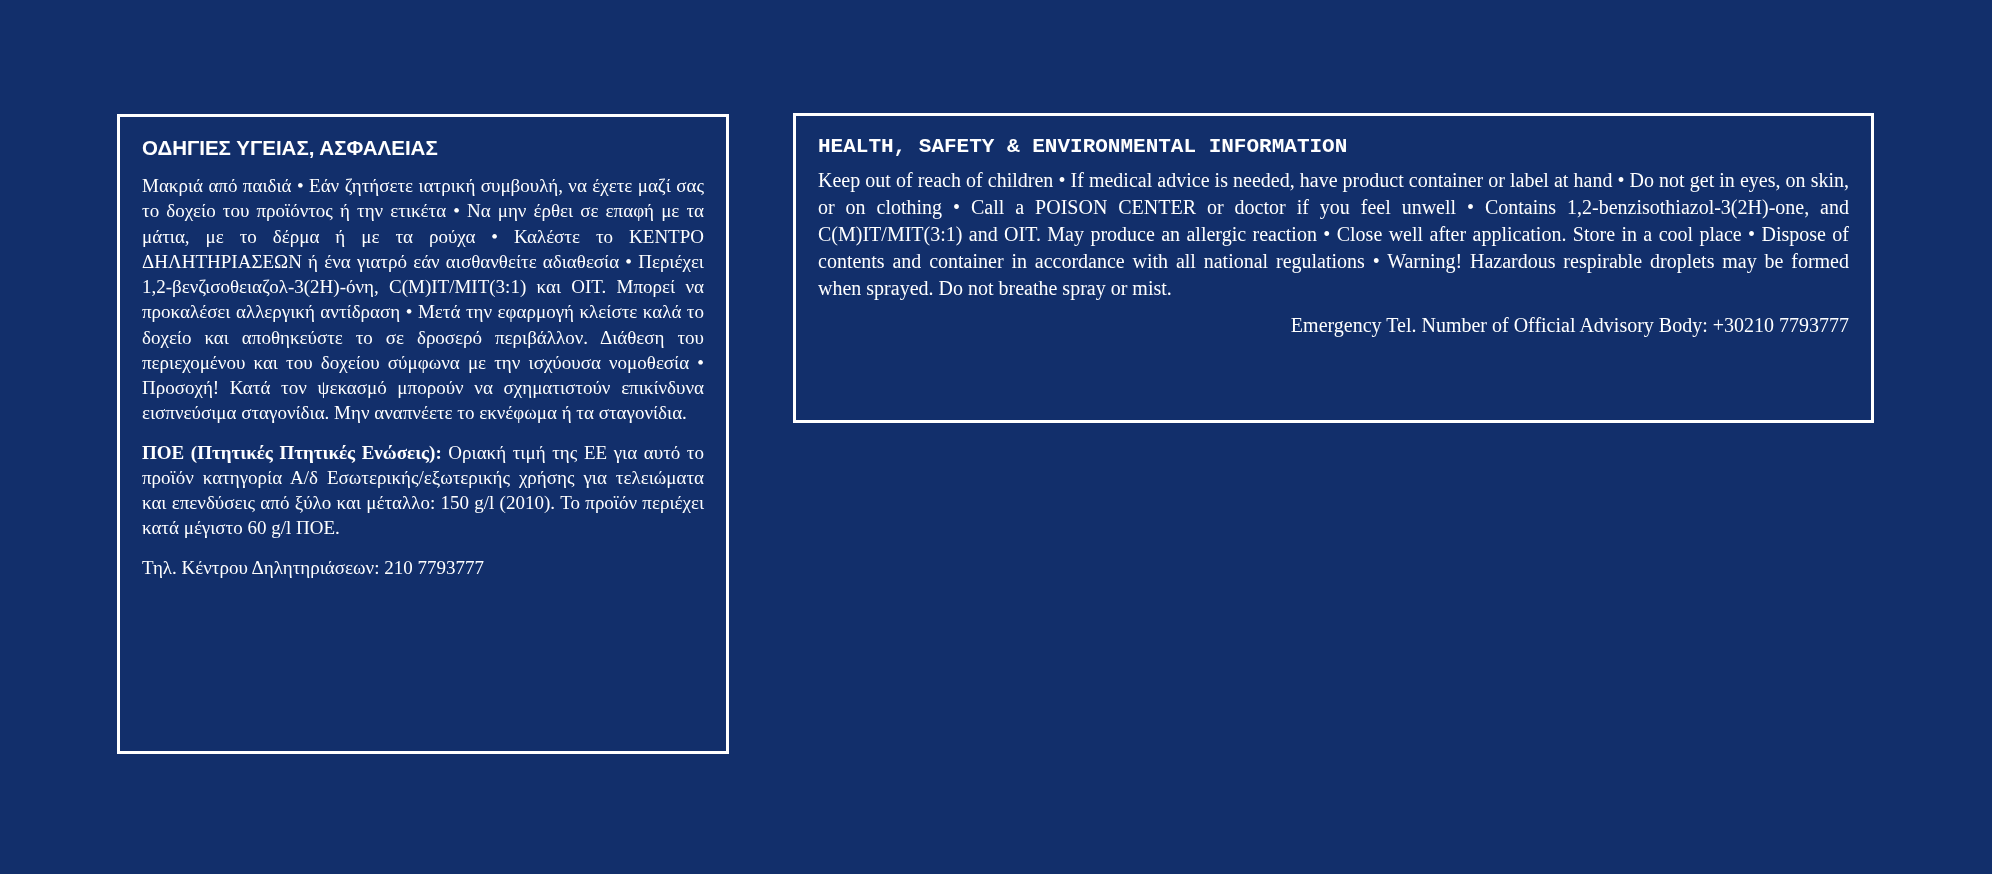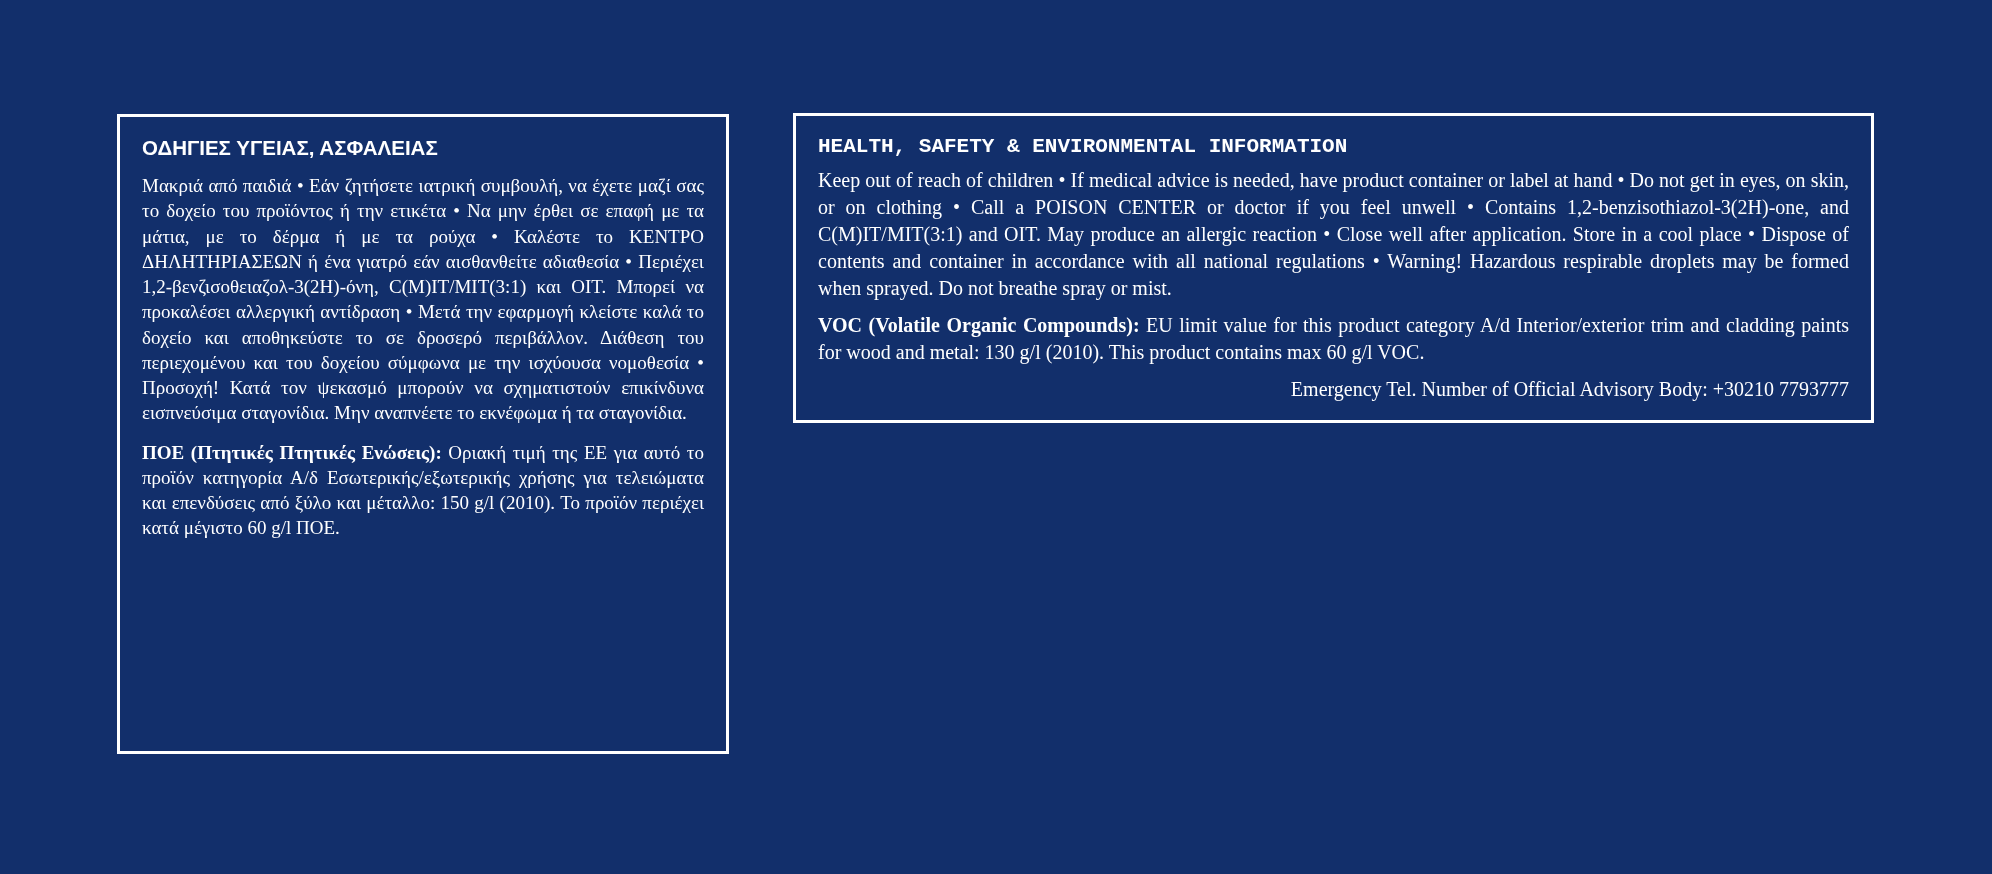--- a/index.html
+++ b/index.html
@@ -83,22 +83,22 @@
 <body>
 
 <div class="page">
 
   <section class="panel" id="panel-greek">
     <h2 class="heading">
       <span class="line">ΟΔΗΓΙΕΣ ΥΓΕΙΑΣ, ΑΣΦΑΛΕΙΑΣ</span>
     </h2>
     <p class="body-text">Μακριά από παιδιά • Εάν ζητήσετε ιατρική συμβουλή, να έχετε μαζί σας το δοχείο του προϊόντος ή την ετικέτα • Να μην έρθει σε επαφή με τα μάτια, με το δέρμα ή με τα ρούχα • Καλέστε το ΚΕΝΤΡΟ ΔΗΛΗΤΗΡΙΑΣΕΩΝ ή ένα γιατρό εάν αισθανθείτε αδιαθεσία • Περιέχει 1,2-βενζισοθειαζολ-3(2H)-όνη, C(M)IT/MIT(3:1) και OIT. Μπορεί να προκαλέσει αλλεργική αντίδραση • Μετά την εφαρμογή κλείστε καλά το δοχείο και αποθηκεύστε το σε δροσερό περιβάλλον. Διάθεση του περιεχομένου και του δοχείου σύμφωνα με την ισχύουσα νομοθεσία • Προσοχή! Κατά τον ψεκασμό μπορούν να σχηματιστούν επικίνδυνα εισπνεύσιμα σταγονίδια. Μην αναπνέετε το εκνέφωμα ή τα σταγονίδια.</p>
     <p class="body-text"><span class="label-bold">ΠΟΕ (Πτητικές Πτητικές Ενώσεις):</span><span> Οριακή τιμή της ΕΕ για αυτό το προϊόν κατηγορία Α/δ Εσωτερικής/εξωτερικής χρήσης για τελειώματα και επενδύσεις από ξύλο και μέταλλο:  150 g/l (2010). Το προϊόν περιέχει κατά μέγιστο 60 g/l ΠΟΕ.</span></p>
+    <p class="body-text tel-line">Τηλ. Κέντρου Δηλητηριάσεων: 210 7793777</p>
   </section>
 
   <section class="panel" id="panel-english">
     <h2 class="heading">HEALTH, SAFETY &amp; ENVIRONMENTAL INFORMATION</h2>
     <p class="body-text">Keep out of reach of children • If medical advice is needed, have product container or label at hand • Do not get in eyes, on skin, or on clothing • Call a POISON CENTER or doctor if you feel unwell • Contains 1,2-benzisothiazol-3(2H)-one,  and C(M)IT/MIT(3:1) and OIT. May produce an allergic reaction • Close well after application. Store in a cool place • Dispose of contents and container in accordance with all national regulations • Warning! Hazardous respirable droplets may be formed when sprayed. Do not breathe spray or mist.</p>
-    <p class="body-text"><span class="label-bold">VOC (Volatile Organic Compounds):</span><span> EU limit value for this product category A/d Interior/exterior trim and cladding paints for wood and metal: 130 g/l (2010). This product contains max 60 g/l VOC.</span></p>
     <p class="body-text tel-line">Emergency Tel. Number of Official Advisory Body: +30210 7793777</p>
   </section>
 
 </div>
 
 </body></html>

